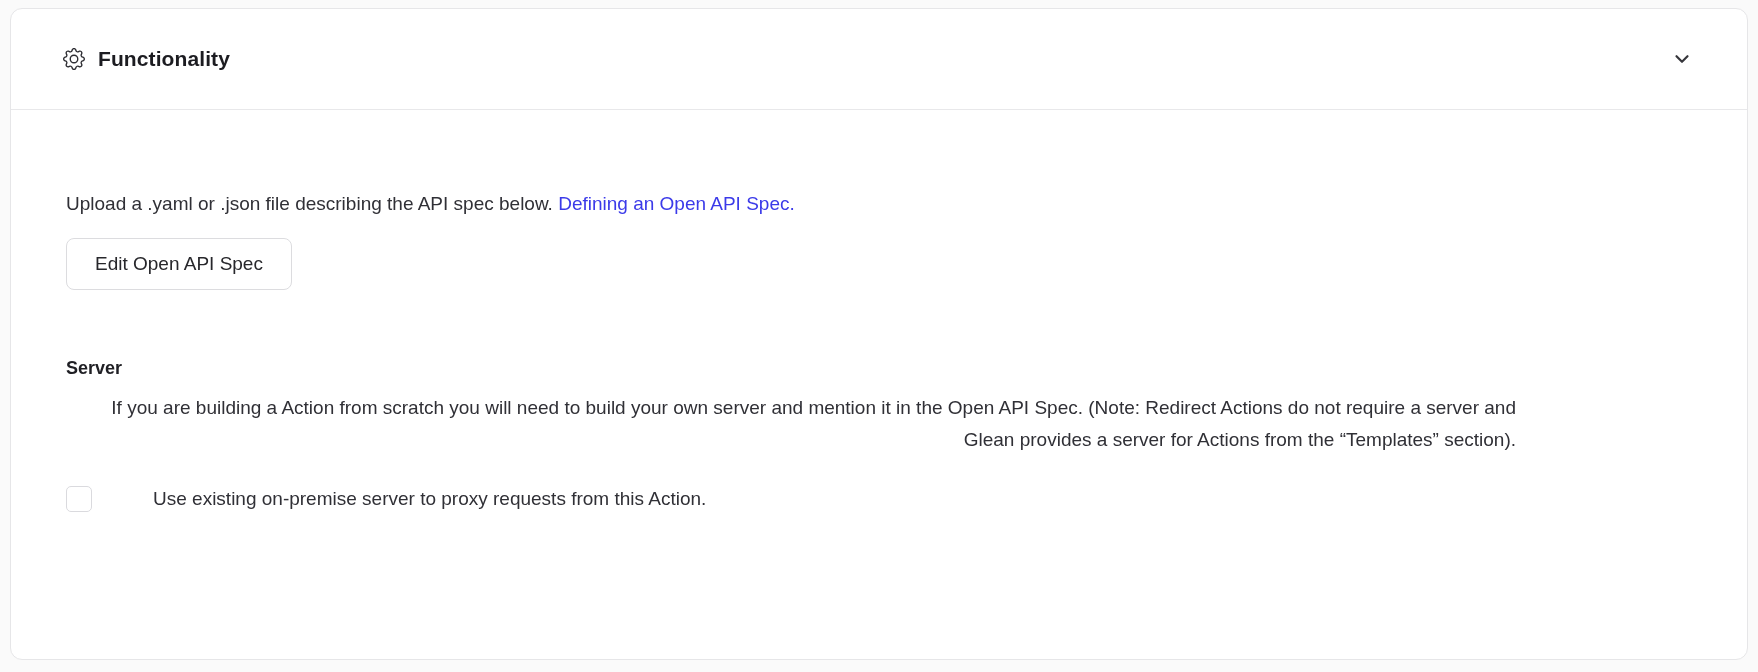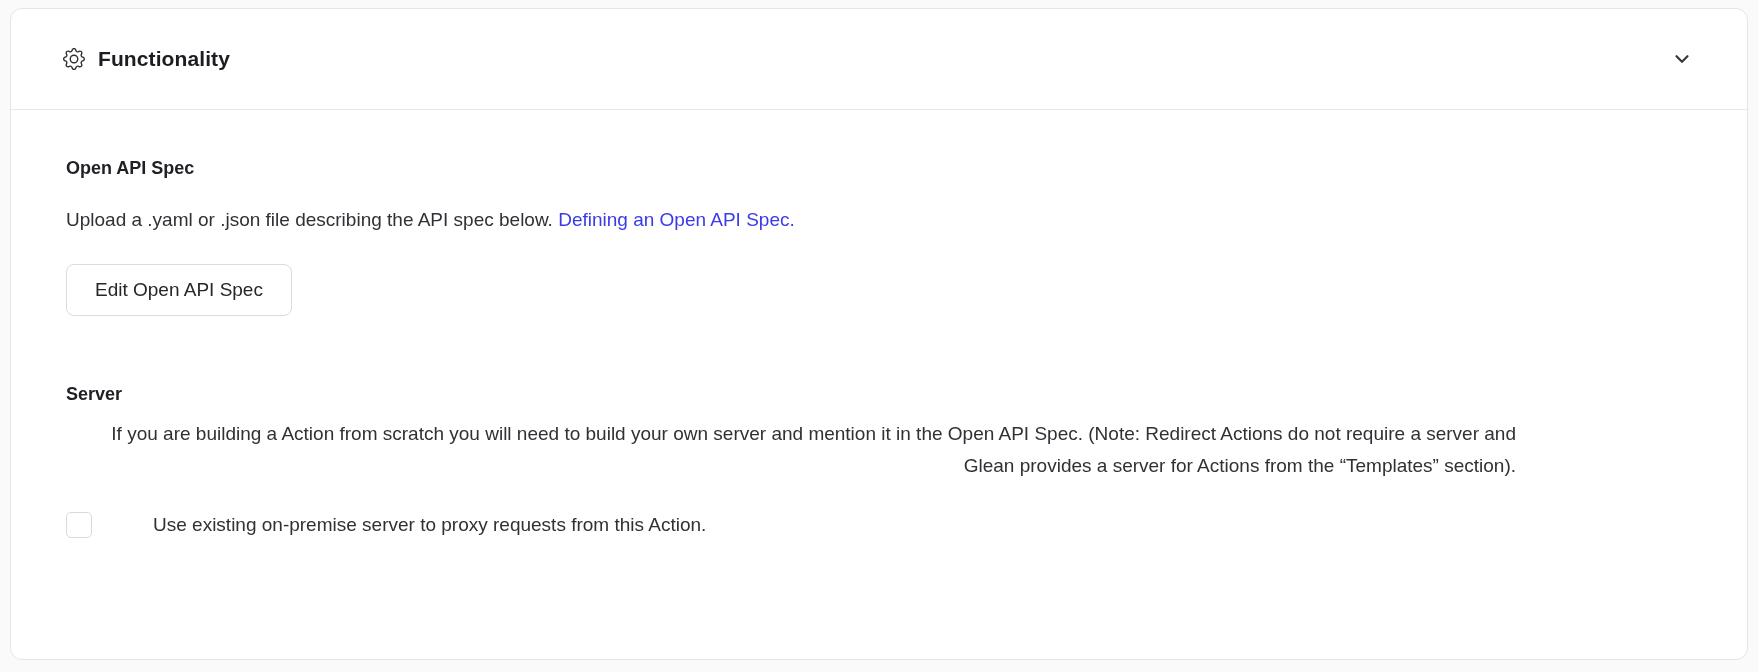--- a/index.html
+++ b/index.html
@@ -48,32 +48,32 @@
   .card-body {
     padding: 46px 58px 0 55px;
   }
   .section-heading {
     font-size: 18px;
     font-weight: 600;
     line-height: 24px;
     color: #1f1f24;
   }
   .desc {
-    margin-top: 24px;
+    margin-top: 32px;
     font-size: 19px;
     line-height: 32px;
     color: #303036;
   }
   .inline-link, .right-link {
     color: #3b3ae9;
     cursor: pointer;
     text-decoration: none;
   }
   .btn-secondary {
-    margin-top: 28px;
+    margin-top: 18px;
     display: inline-flex;
     align-items: center;
     height: 52px;
     padding: 0 28px;
     background: #ffffff;
     border: 1px solid #dcdcdf;
     border-radius: 8px;
     font-family: "Liberation Sans", "DejaVu Sans", sans-serif;
     font-size: 19px;
     font-weight: 500;
@@ -133,21 +133,20 @@
     <span class="chevron-wrap">
       <svg width="22" height="22" viewBox="0 0 24 24" fill="none" stroke="currentColor" stroke-width="2.4" stroke-linecap="round" stroke-linejoin="round" aria-hidden="true">
         <polyline points="6 9 12 15 18 9"></polyline>
       </svg>
     </span>
   </div>
 
   <div class="card-body">
 
     <div>
-      <div class="section-heading">Open API Spec</div>
       <p class="desc"><span>Upload a .yaml or .json file describing the API spec below.</span> <a class="inline-link">Defining an Open API Spec.</a></p>
       <button class="btn-secondary">Edit Open API Spec</button>
     </div>
 
     <div>
       <div class="server-row">
         <div class="section-heading">Server</div>
       </div>
       <p class="desc server-desc">If you are building a Action from scratch you will need to build your own server and mention it in the Open API Spec. (Note: Redirect Actions do not require a server and Glean provides a server for Actions from the “Templates” section).</p>
       <div class="checkbox-row">

